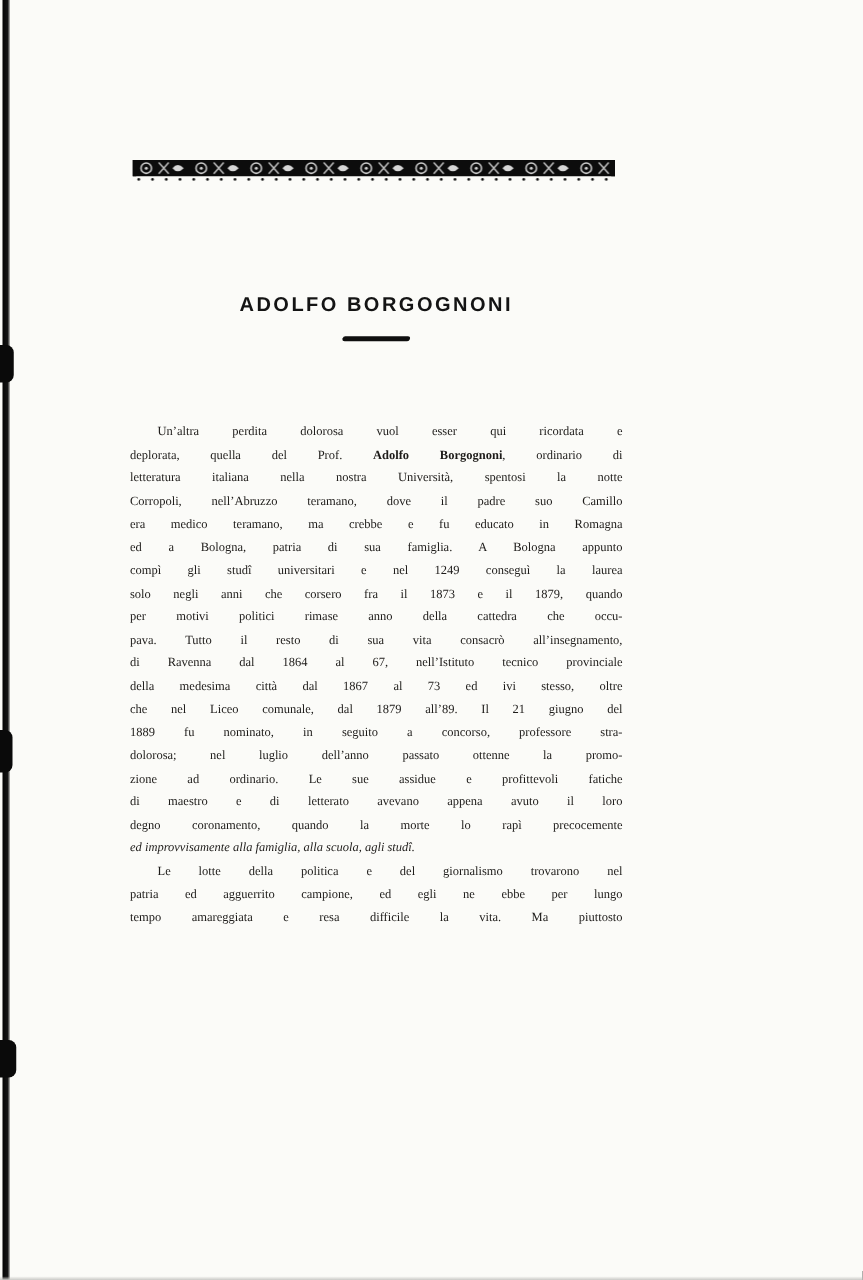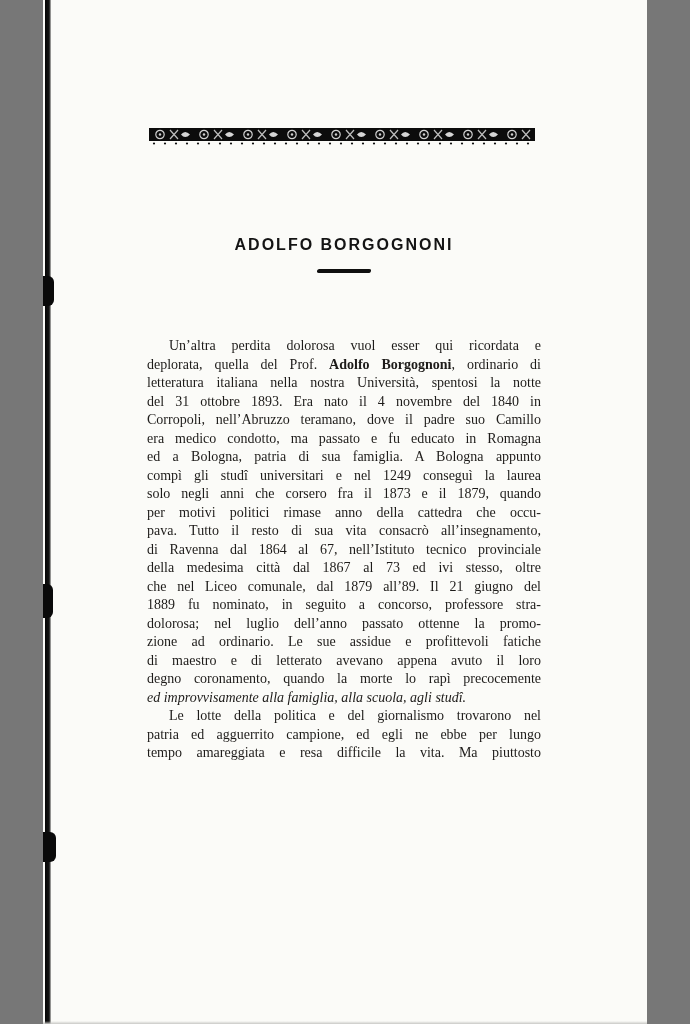--- a/index.html
+++ b/index.html
@@ -1,18 +1,18 @@
 <!DOCTYPE html>
 <html style="--paper: #fbfbf8; --ink: #1d1b19;"><head>
 <meta charset="utf-8">
 <style>
   html,body { margin:0; padding:0; background:#777; }
   .page {
     position:relative;
-    width:604px; height:1024px;
+    width:690px; height:1024px;
     margin:0 auto;
     background:var(--paper,#fbfbf8);
     overflow:hidden;
     font-family:"Liberation Serif", serif;
     color:var(--ink,#1d1b19);
   }
   
   .scan-edge {
     position:absolute; left:2px; top:0;
     width:6px; height:1024px;
@@ -55,21 +55,21 @@
   .title-rule {
     width:54px; height:4px;
     background:#0f0f0f;
     border-radius:2px 3px 2px 3px;
     transform:skewX(-18deg);
   }
   
   .article-body {
     position:absolute; left:104px; top:337px;
     width:394px;
-    font-size:14px;
+    font-size:10px;
     line-height:18.5px;
   }
   .text-line {
     text-align:justify;
     text-align-last:justify;
     white-space:normal;
   }
   .text-line.indent { text-indent:22px; }
   .text-line.last { text-align-last:left;font-style:italic; }
   .bold { font-weight:700; }
@@ -109,23 +109,22 @@
   <div class="article-title">ADOLFO BORGOGNONI</div>
 
   <div class="title-rule-wrap">
     <div class="title-rule"></div>
   </div>
 
   <div class="article-body">
       <div class="text-line indent"><span>Un’altra perdita dolorosa vuol esser qui ricordata e</span></div>
       <div class="text-line"><span>deplorata, quella del Prof. </span><span class="bold">Adolfo Borgognoni</span><span>, ordinario di</span></div>
       <div class="text-line"><span>letteratura italiana nella nostra Università, spentosi la notte</span></div>
-      <div class="text-line"><span>del 31 ottobre 1893. Era nato il 4 novembre del 1840 in</span></div>
       <div class="text-line"><span>Corropoli, nell’Abruzzo teramano, dove il padre suo Camillo</span></div>
-      <div class="text-line"><span>era medico condotto, ma passato e fu educato in Romagna</span></div>
+      <div class="text-line"><span>era medico teramano, ma crebbe e fu educato in Romagna</span></div>
       <div class="text-line"><span>ed a Bologna, patria di sua famiglia. A Bologna appunto</span></div>
       <div class="text-line"><span>compì gli studî universitari e nel 1249 conseguì la laurea</span></div>
       <div class="text-line"><span>solo negli anni che corsero fra il 1873 e il 1879, quando</span></div>
       <div class="text-line"><span>per motivi politici rimase anno della cattedra che occu-</span></div>
       <div class="text-line"><span>pava. Tutto il resto di sua vita consacrò all’insegnamento,</span></div>
       <div class="text-line"><span>di Ravenna dal 1864 al 67, nell’Istituto tecnico provinciale</span></div>
       <div class="text-line"><span>della medesima città dal 1867 al 73 ed ivi stesso, oltre</span></div>
       <div class="text-line"><span>che nel Liceo comunale, dal 1879 all’89. Il 21 giugno del</span></div>
       <div class="text-line"><span>1889 fu nominato, in seguito a concorso, professore stra-</span></div>
       <div class="text-line"><span>dolorosa; nel luglio dell’anno passato ottenne la promo-</span></div>

